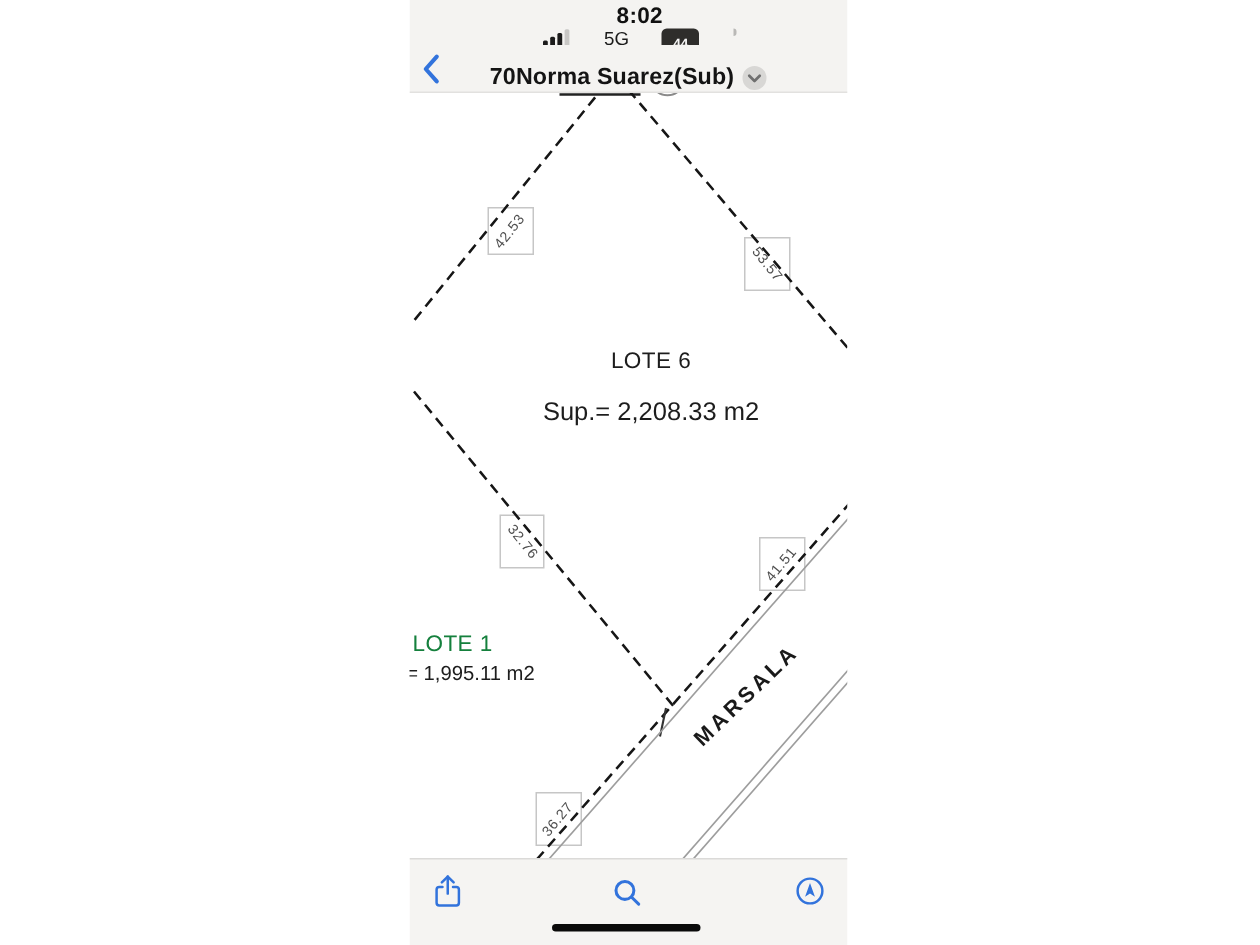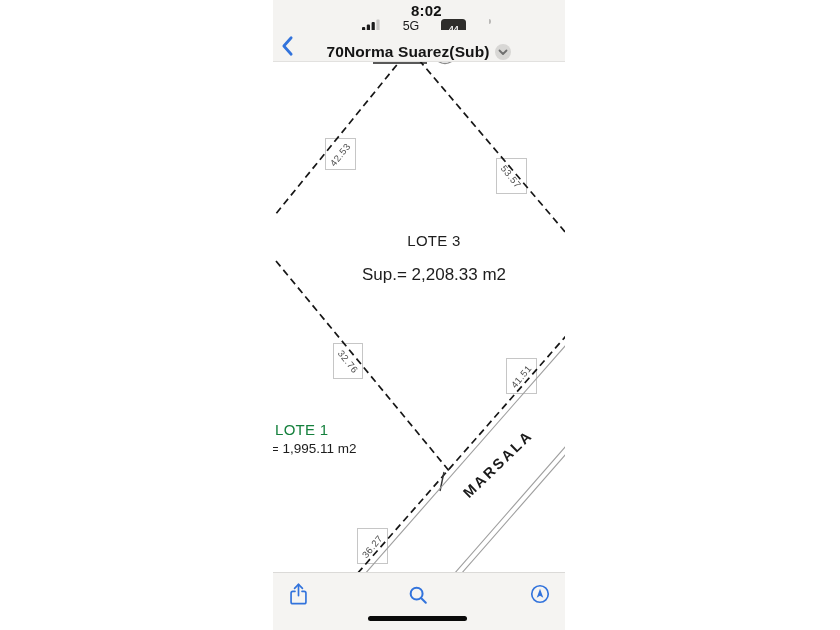--- a/index.html
+++ b/index.html
@@ -125,21 +125,21 @@
         <span>32.76</span>
         </div>
       <div class="dim dim-41 rot-neg50">
         <span>41.51</span>
         </div>
       <div class="dim dim-36 rot-neg50">
         <span>36.27</span>
         </div>
 
       <div class="lote2">
-        <div class="lname">LOTE 3</div>
+        <div class="lname">LOTE 6</div>
         <div class="larea">Sup.= 2,208.33 m2</div>
       </div>
       <div class="lote1-name">LOTE 1</div>
       <div class="lote1-area">Sup.= 1,995.11 m2</div>
       <div class="street">MARSALA</div>
 
       <svg class="plan-svg" width="292" height="510" viewBox="0 0 292 510">
 
         <line x1="100" y1="1" x2="154" y2="1" stroke="#222" stroke-width="1.6"></line>
 

